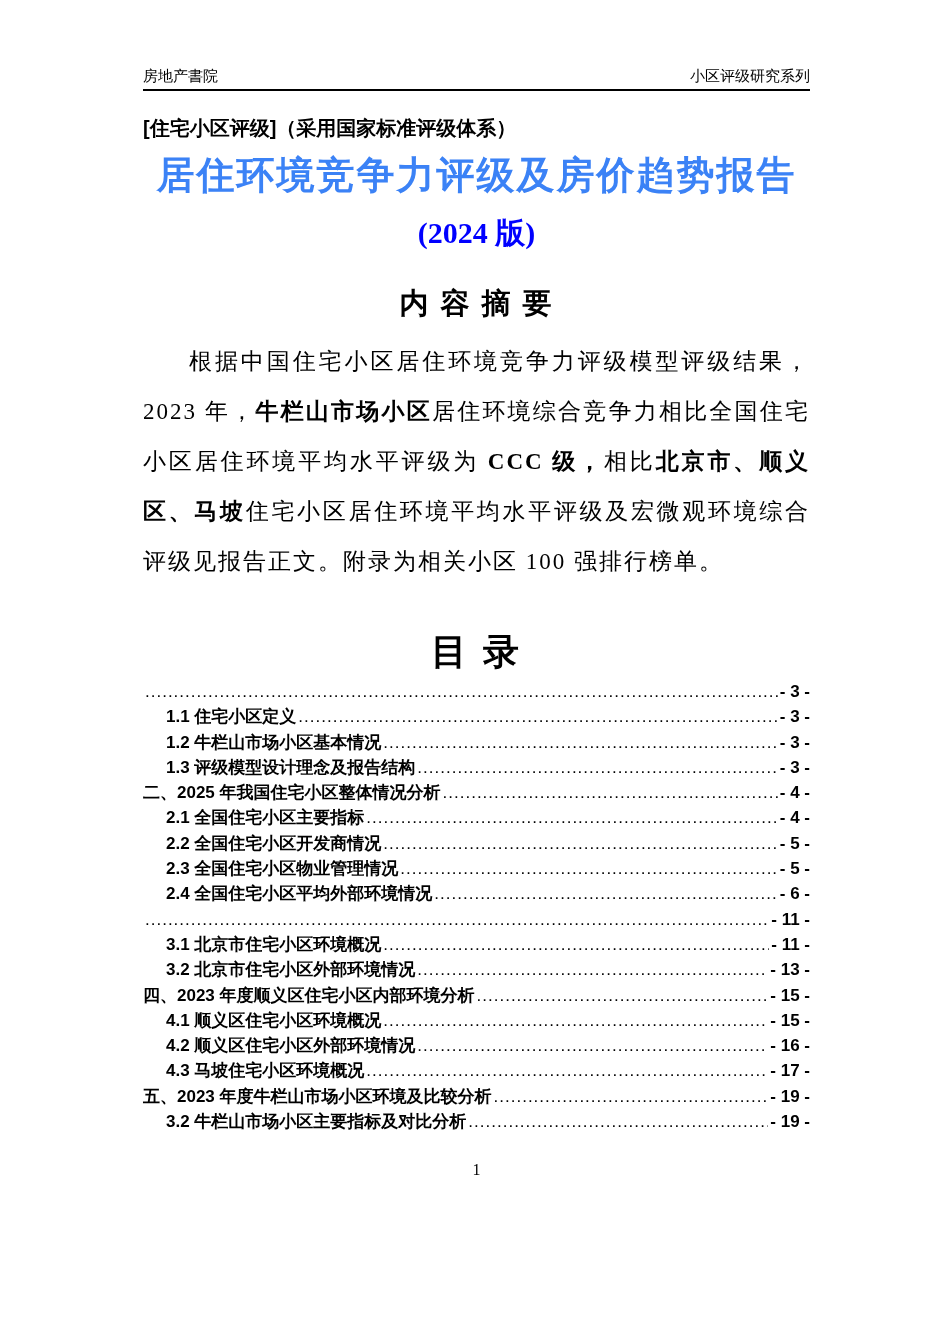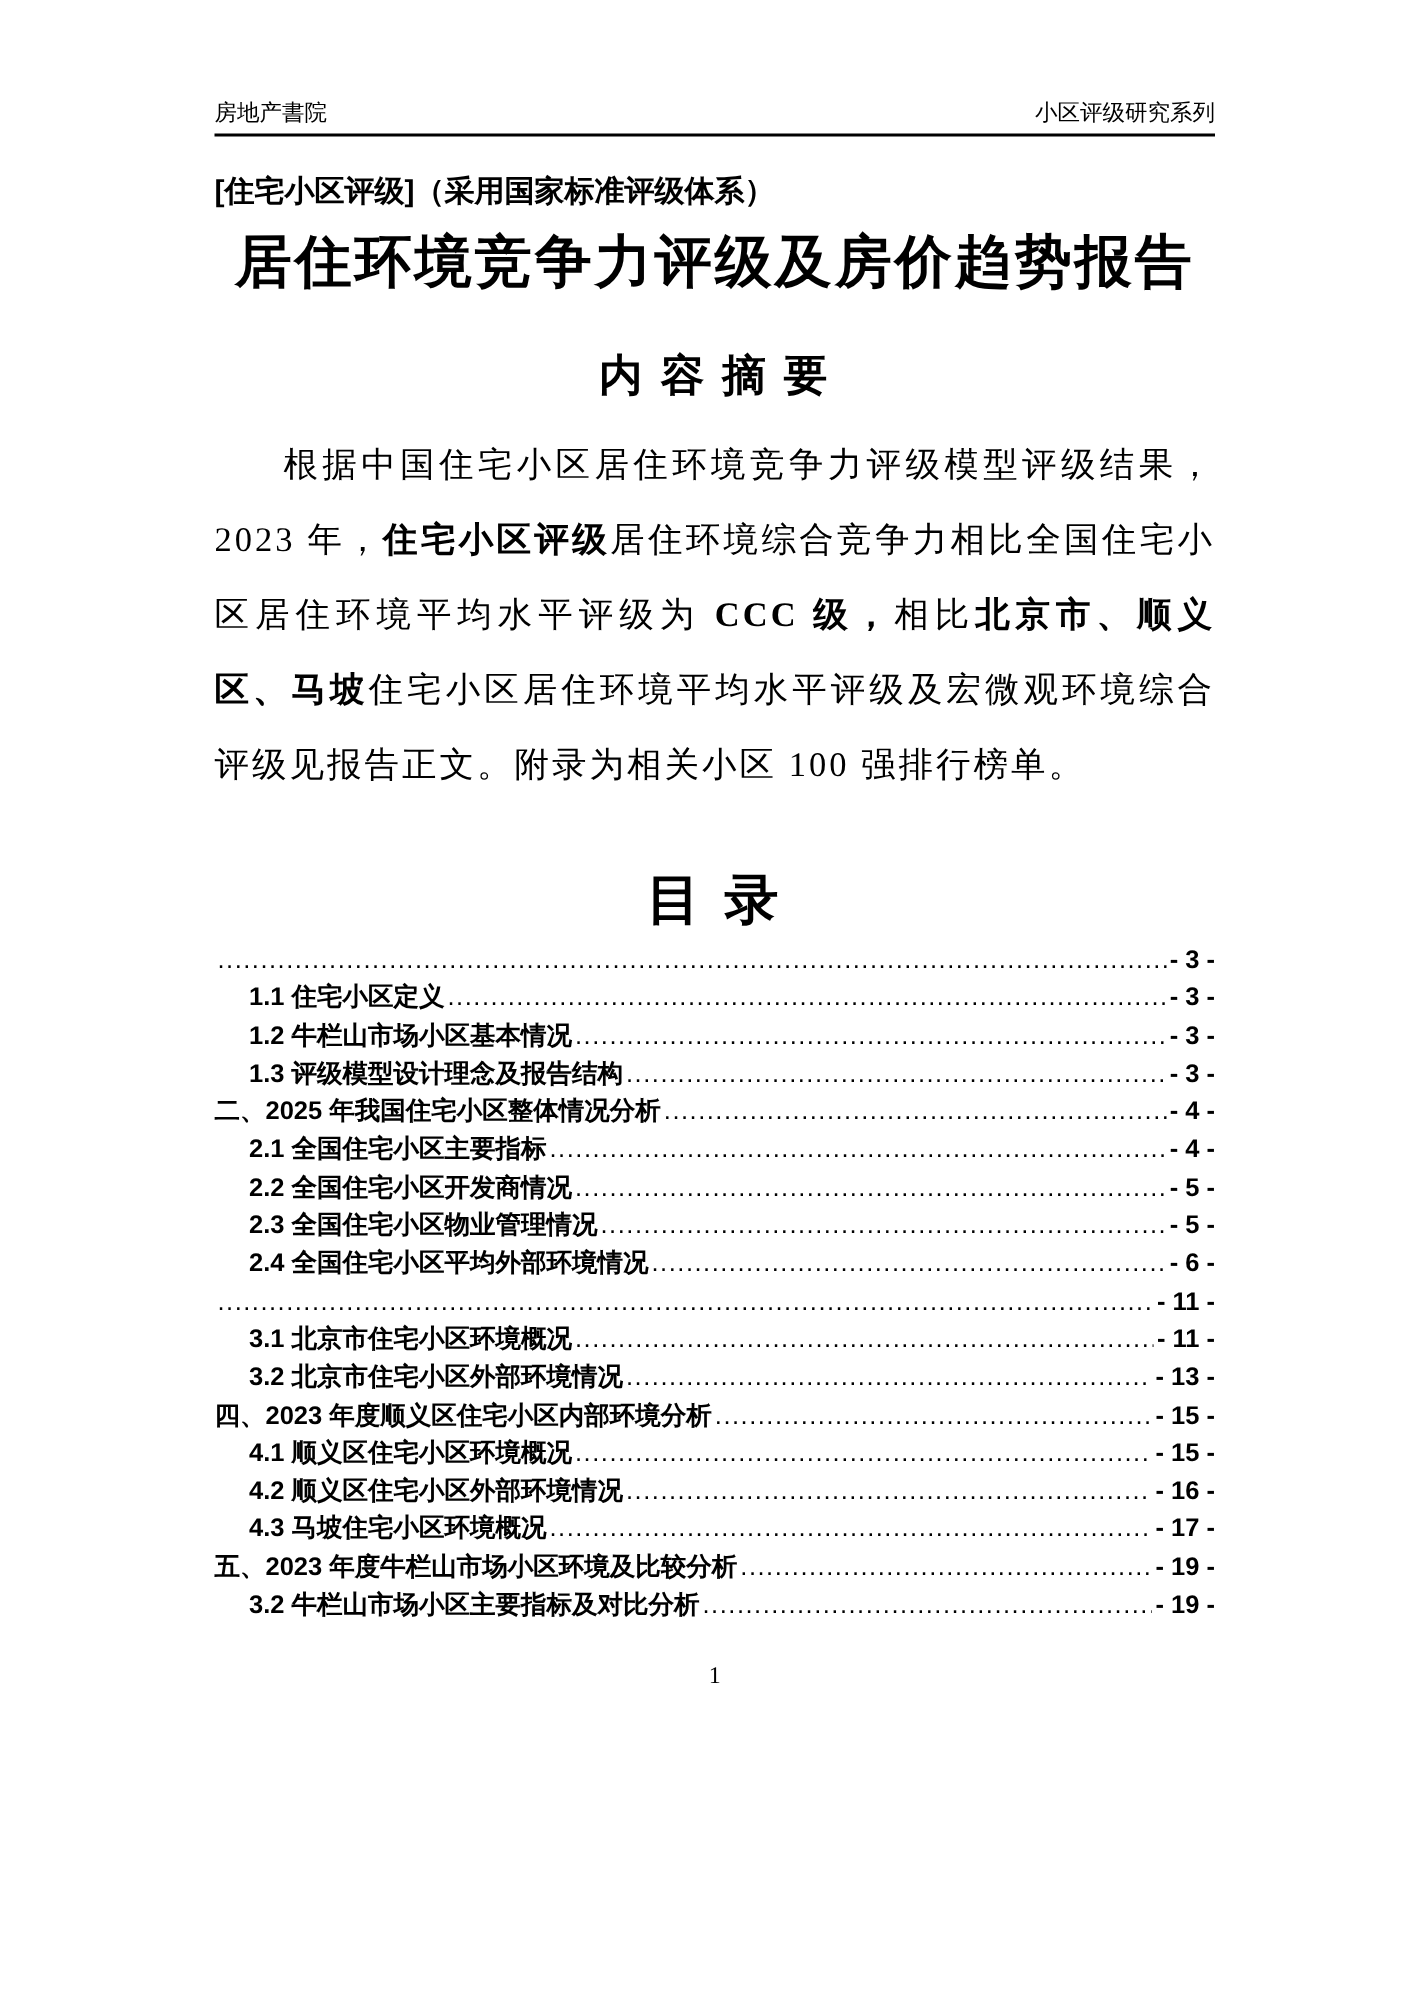--- a/index.html
+++ b/index.html
@@ -124,24 +124,25 @@
 <div class="page">
 
   <div class="doc-header">
     <span>房地产書院</span>
     <span>小区评级研究系列</span>
   </div>
   <div class="header-rule"></div>
 
   <div class="bracket-line">[住宅小区评级]（采用国家标准评级体系）</div>
 
-  <h1 class="title-line second js-title-color" style="color: #000000;">居住环境竞争力评级及房价趋势报告</h1>
+  <h1 class="title-line second js-title-color" style="color: #3b82f6;">居住环境竞争力评级及房价趋势报告</h1>
+  <div class="title-edition js-title-color" style="color: rgb(0, 0, 255);">(2024 版)</div>
 
   <h2 class="summary-heading">内 容 摘 要</h2>
-  <p class="summary-body" id="summary-body"><span>根据中国住宅小区居住环境竞争力评级模型评级结果，2023 年，</span><span class="b">住宅小区评级</span><span>居住环境综合竞争力相比全国住宅小区居住环境平均水平评级为 </span><span class="b">CCC 级，</span><span>相比</span><span class="b">北京市、顺义区、马坡</span><span>住宅小区居住环境平均水平评级及宏微观环境综合评级见报告正文。附录为相关小区 100 强排行榜单。</span></p>
+  <p class="summary-body" id="summary-body"><span>根据中国住宅小区居住环境竞争力评级模型评级结果，2023 年，</span><span class="b">牛栏山市场小区</span><span>居住环境综合竞争力相比全国住宅小区居住环境平均水平评级为 </span><span class="b">CCC 级，</span><span>相比</span><span class="b">北京市、顺义区、马坡</span><span>住宅小区居住环境平均水平评级及宏微观环境综合评级见报告正文。附录为相关小区 100 强排行榜单。</span></p>
 
   <h2 class="toc-heading">目 录</h2>
   <nav class="toc" id="toc-list">
       <div class="toc-row lvl1">
         <span class="toc-dots">............................................................................................................................................................................................................................</span>
         <span class="toc-page">- 3 -</span>
       </div>
       <div class="toc-row lvl2">
         <span class="toc-label">1.1 住宅小区定义</span>
         <span class="toc-dots">............................................................................................................................................................................................................................</span>

